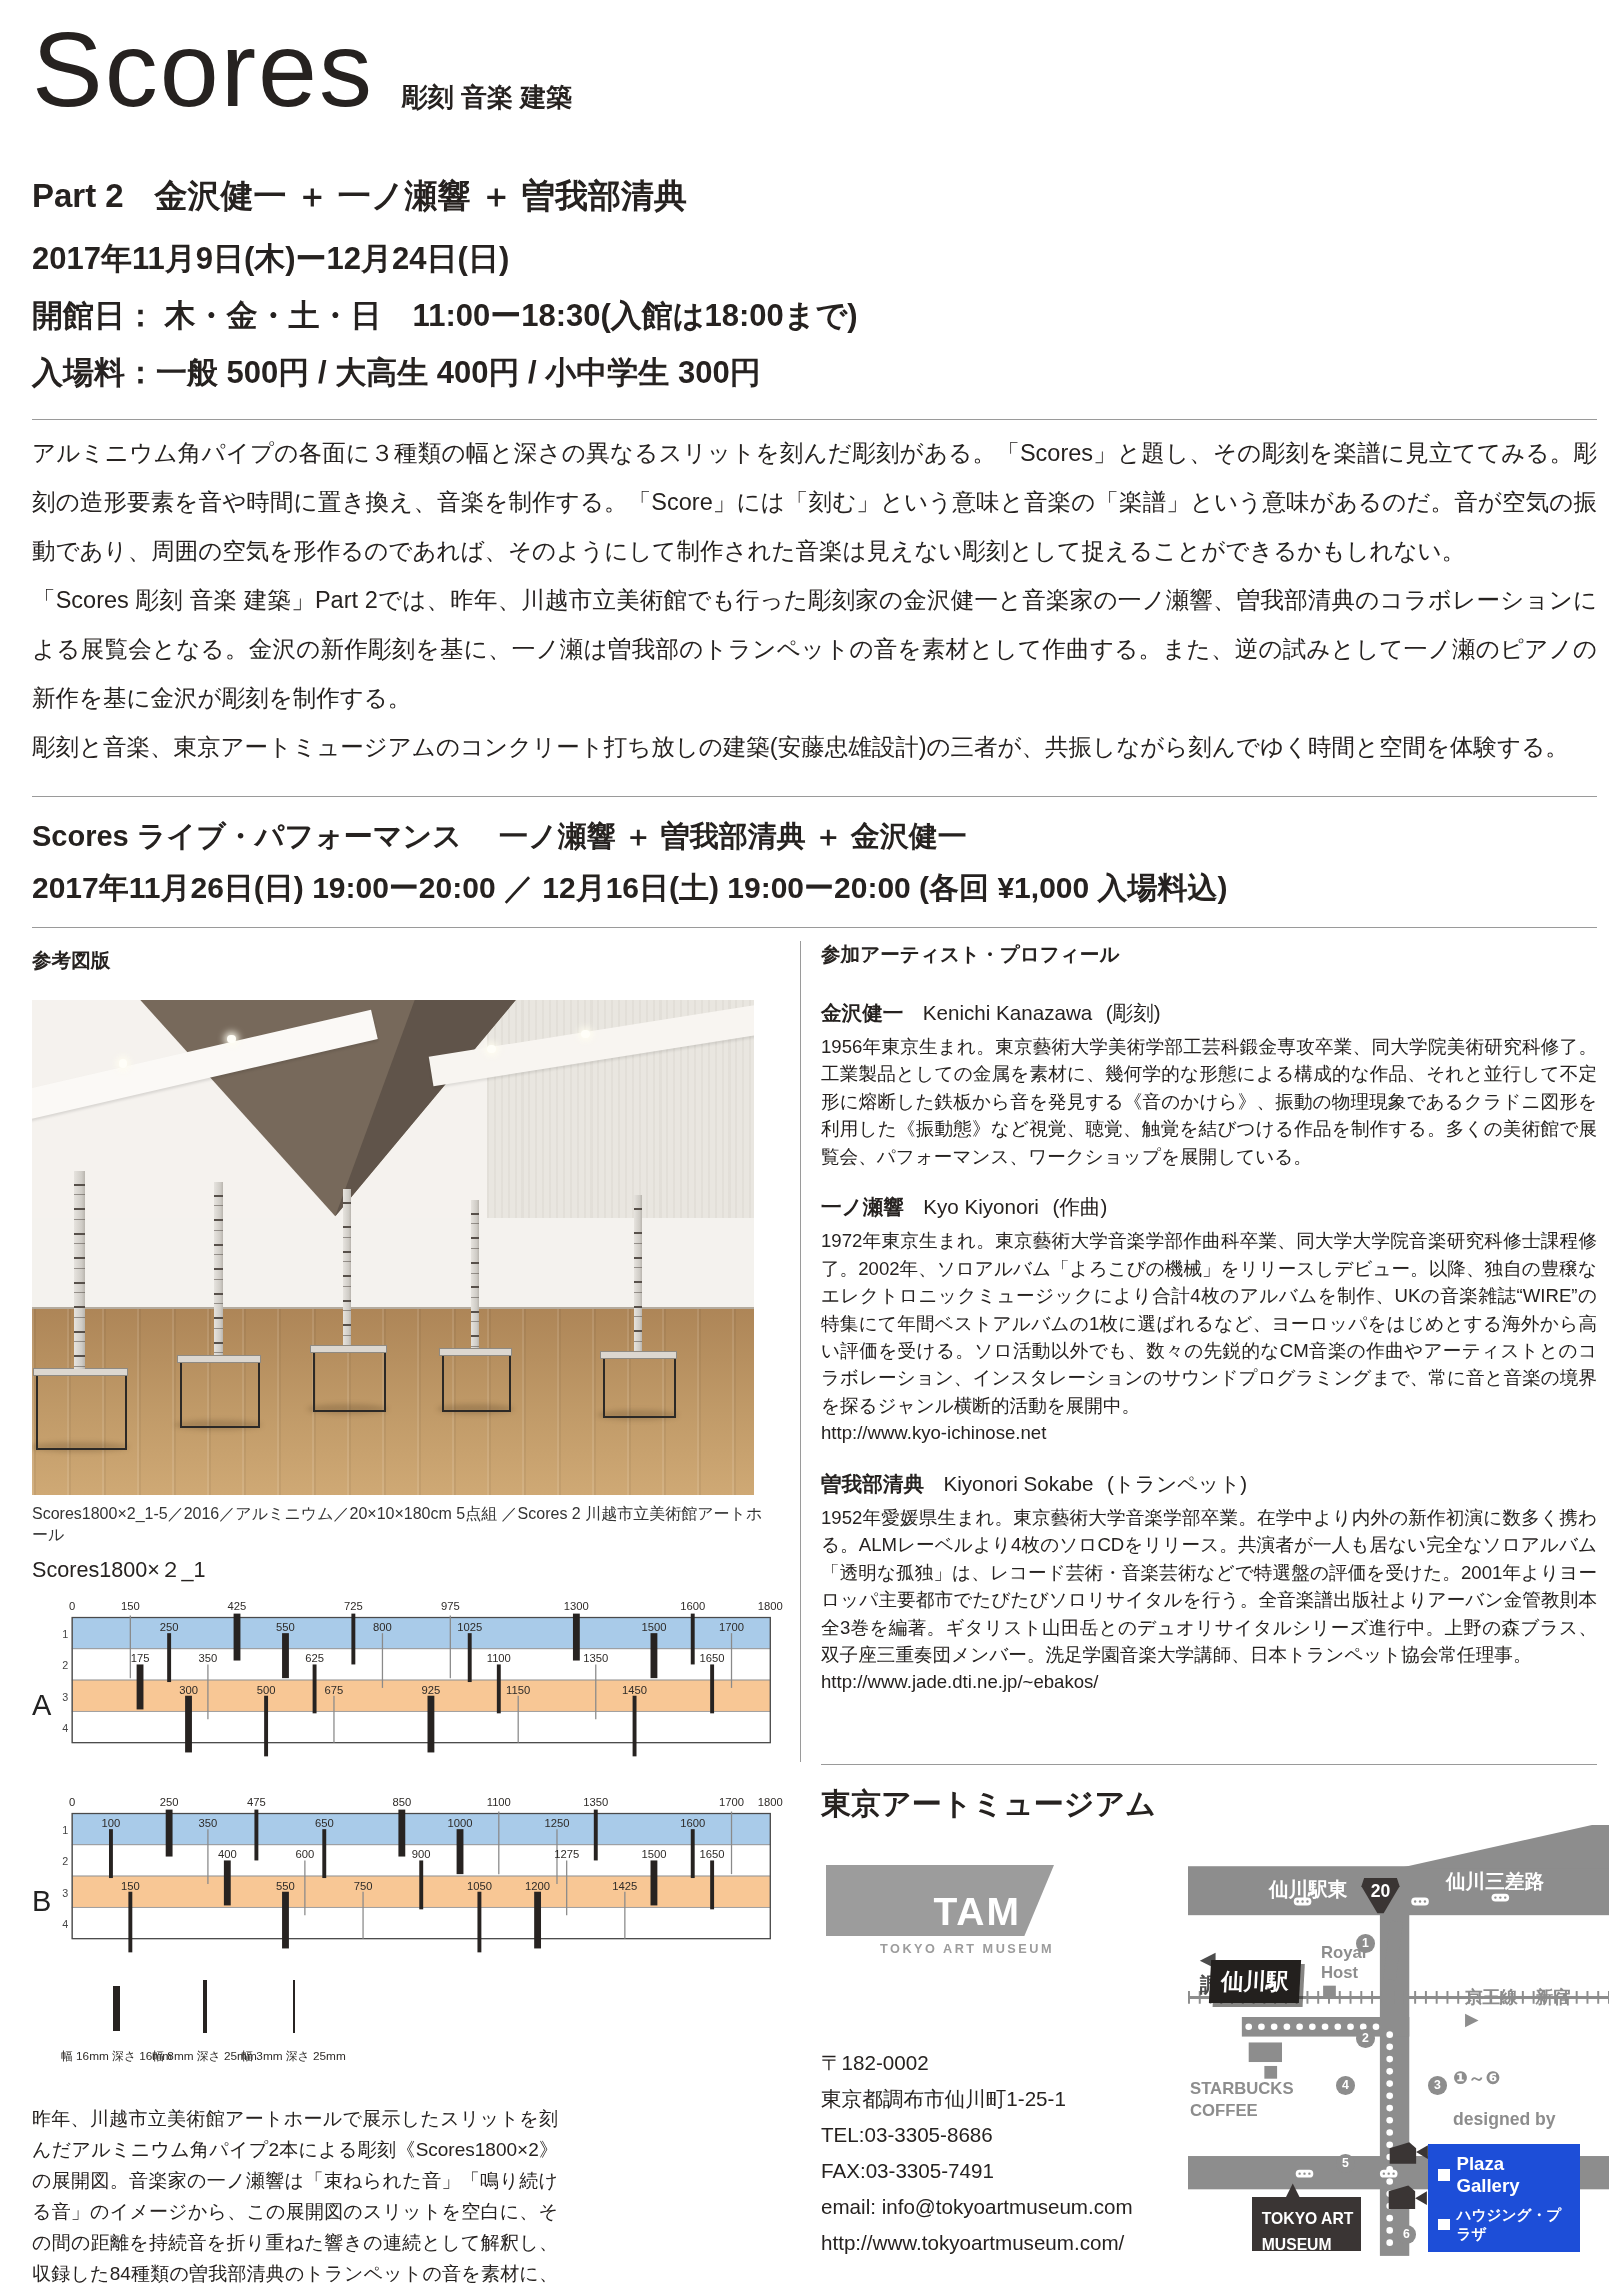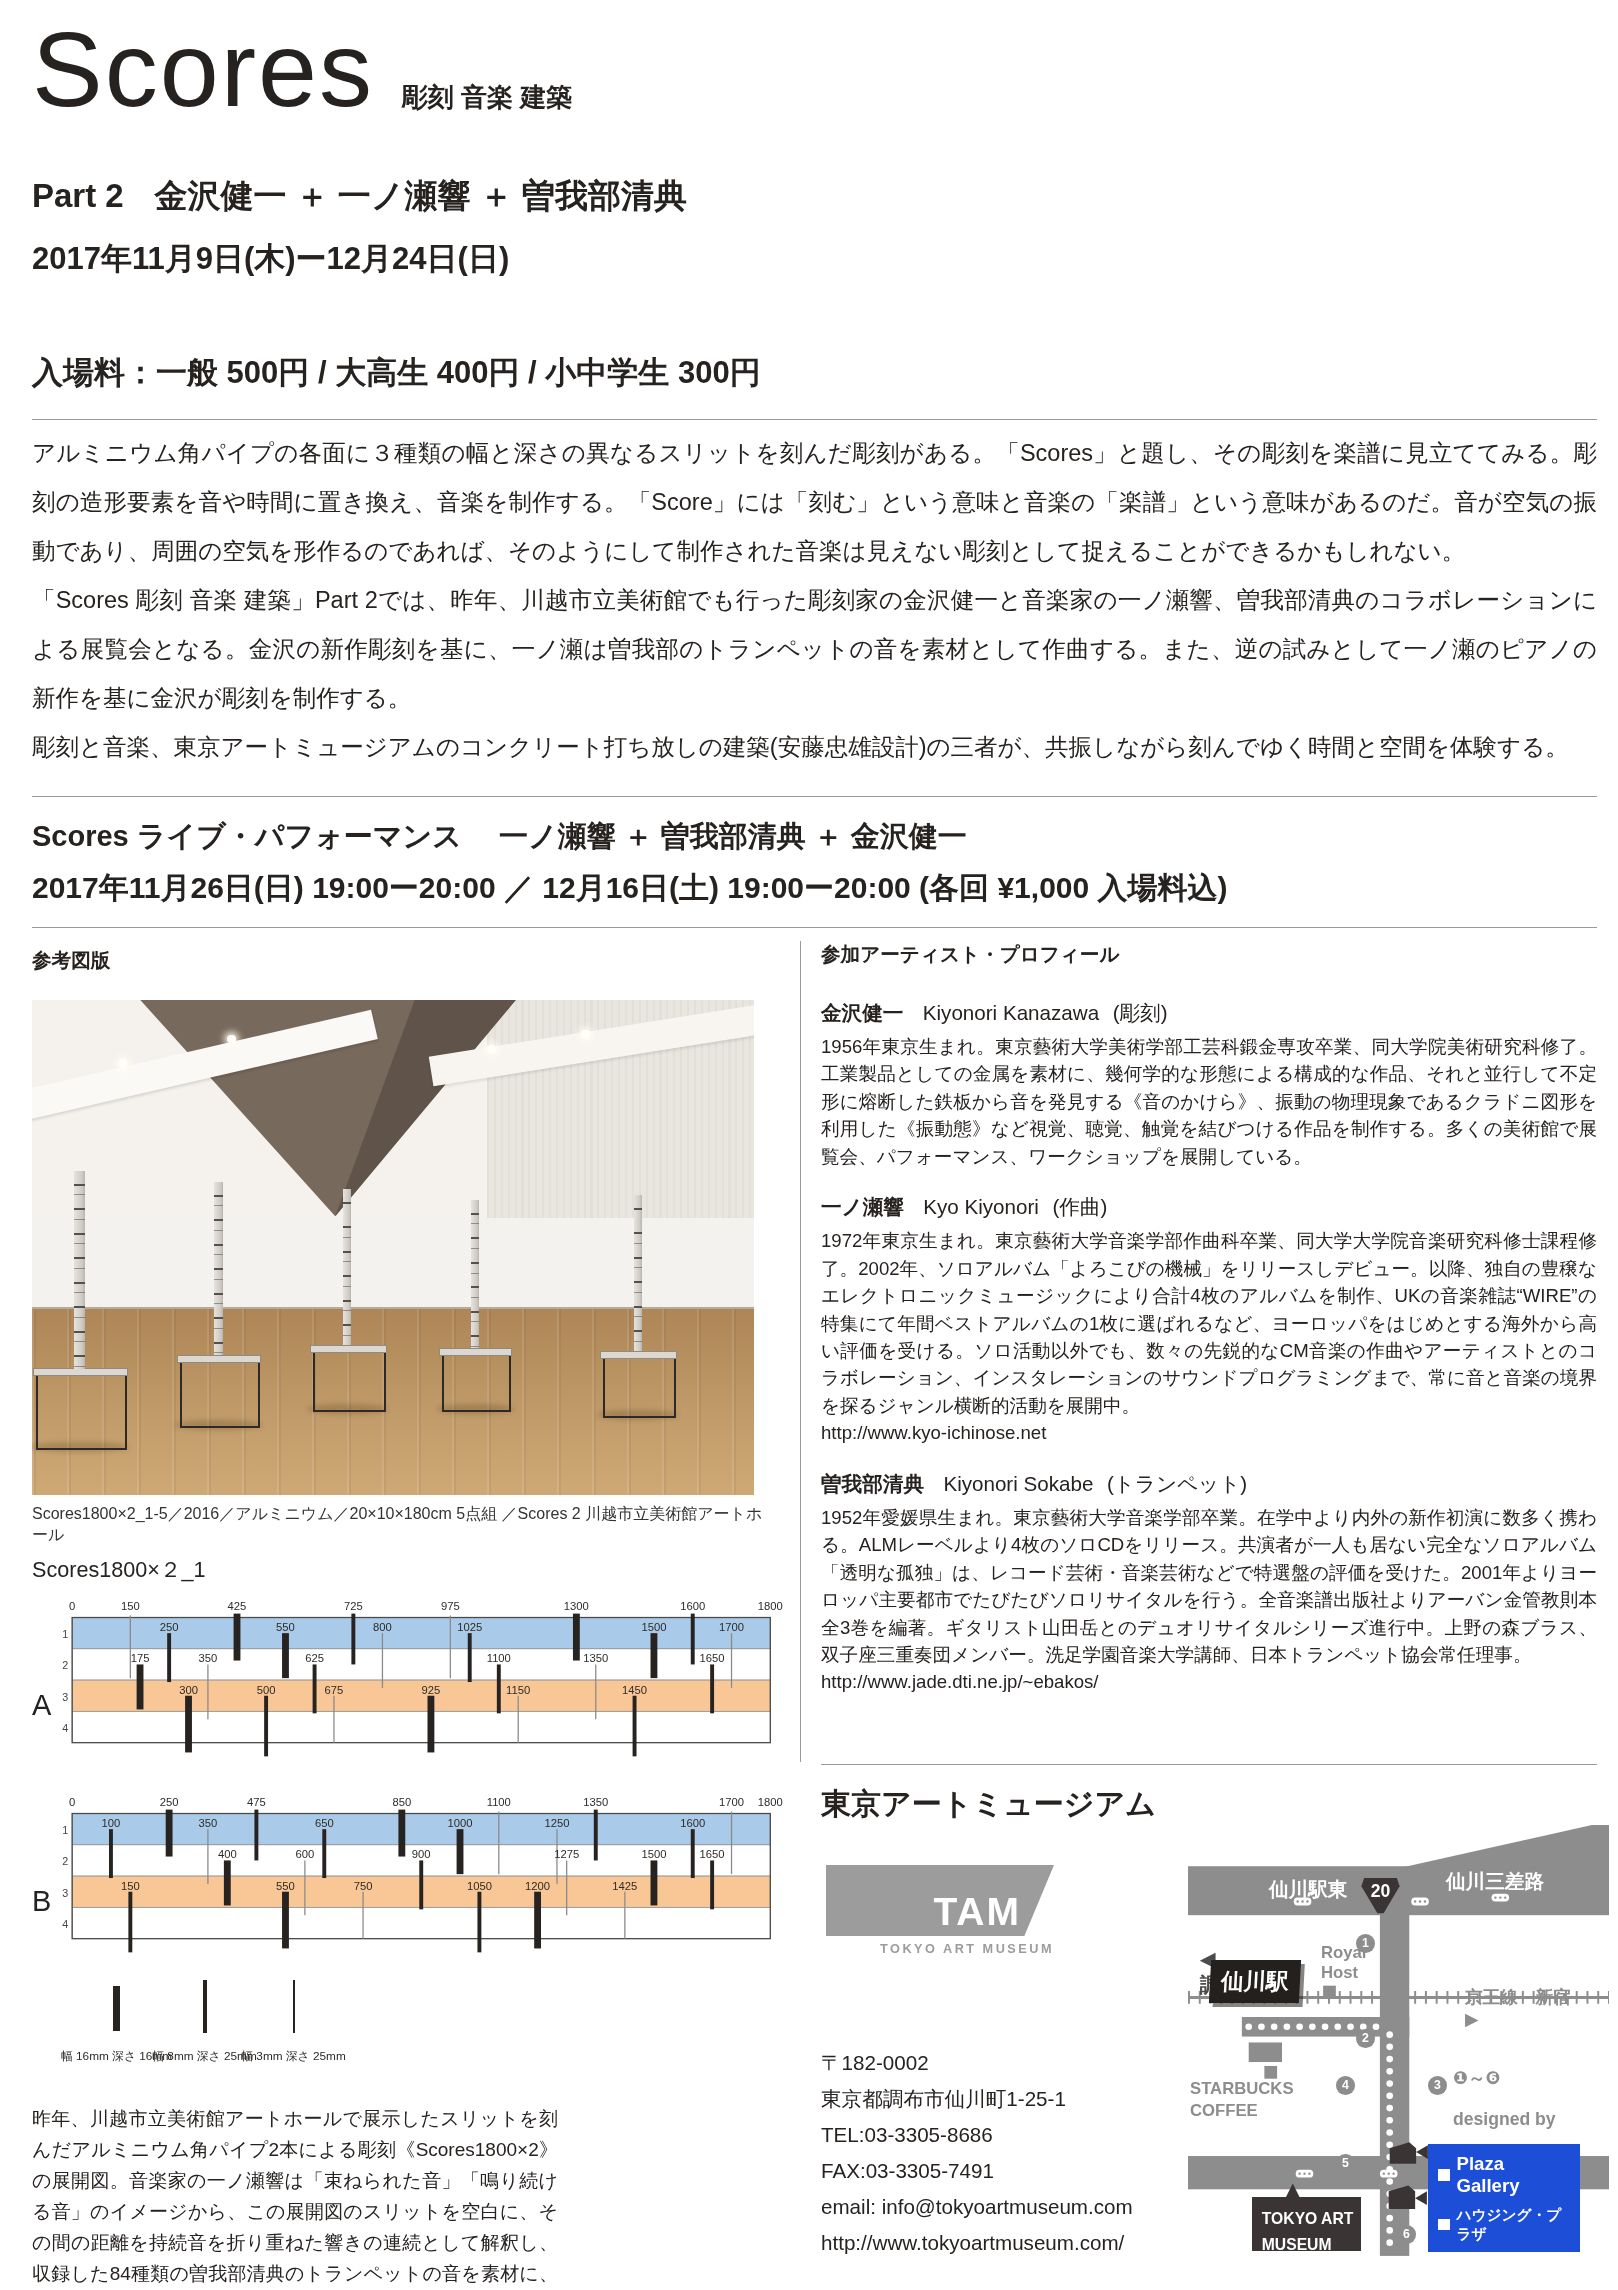--- a/index.html
+++ b/index.html
@@ -108,20 +108,21 @@
 
   <div class="abs" style="left:32px;top:15.7px;">
     <span class="title">Scores</span>
     <span class="subtitle" style="margin-left:23.5px;">彫刻 音楽 建築</span>
   </div>
   <div class="abs partline" style="left:32px;top:174px;">
     <span>Part 2</span>
     <span style="margin-left:21.6px;">金沢健一 ＋ 一ノ瀬響 ＋ 曽我部清典</span>
   </div>
   <div class="abs hline" style="left:32px;top:238px;">2017年11月9日(木)ー12月24日(日)</div>
+  <div class="abs hline" style="left:32px;top:295px;">開館日： 木・金・土・日　11:00ー18:30(入館は18:00まで)</div>
   <div class="abs hline" style="left:32px;top:352px;">入場料：一般 500円 / 大高生 400円 / 小中学生 300円</div>
 
   <div class="hr" style="left:32px;top:419px;width:1565px;"></div>
 
   <div class="abs intro" style="left:32px;top:429px;width:1565px;">
     <p>アルミニウム角パイプの各面に３種類の幅と深さの異なるスリットを刻んだ彫刻がある。「Scores」と題し、その彫刻を楽譜に見立ててみる。彫刻の造形要素を音や時間に置き換え、音楽を制作する。「Score」には「刻む」という意味と音楽の「楽譜」という意味があるのだ。音が空気の振動であり、周囲の空気を形作るのであれば、そのようにして制作された音楽は見えない彫刻として捉えることができるかもしれない。</p>
     <p>「Scores 彫刻 音楽 建築」Part 2では、昨年、川越市立美術館でも行った彫刻家の金沢健一と音楽家の一ノ瀬響、曽我部清典のコラボレーションによる展覧会となる。金沢の新作彫刻を基に、一ノ瀬は曽我部のトランペットの音を素材として作曲する。また、逆の試みとして一ノ瀬のピアノの新作を基に金沢が彫刻を制作する。</p>
     <p>彫刻と音楽、東京アートミュージアムのコンクリート打ち放しの建築(安藤忠雄設計)の三者が、共振しながら刻んでゆく時間と空間を体験する。</p>
   </div>
 
@@ -315,21 +316,21 @@
     </div>
 
   <div class="abs note" style="left:32px;top:2103px;width:526px;">昨年、川越市立美術館アートホールで展示したスリットを刻んだアルミニウム角パイプ2本による彫刻《Scores1800×2》の展開図。音楽家の一ノ瀬響は「束ねられた音」「鳴り続ける音」のイメージから、この展開図のスリットを空白に、その間の距離を持続音を折り重ねた響きの連続として解釈し、収録した84種類の曽我部清典のトランペットの音を素材に、編集を加え音楽を制作した。</div>
 
   <div class="abs profiles" style="left:821px;top:941px;">
     <p class="phead">参加アーティスト・プロフィール</p>
 
     <div class="artist">
       <p class="nameline">
         <span class="nm">金沢健一</span>
-        <span style="margin-left:13.7px;">Kiyonori Kanazawa</span>
+        <span style="margin-left:13.7px;">Kenichi Kanazawa</span>
         <span style="margin-left:7.8px;">(彫刻)</span>
       </p>
       <p class="bio">1956年東京生まれ。東京藝術大学美術学部工芸科鍛金専攻卒業、同大学院美術研究科修了。工業製品としての金属を素材に、幾何学的な形態による構成的な作品、それと並行して不定形に熔断した鉄板から音を発見する《音のかけら》、振動の物理現象であるクラドニ図形を利用した《振動態》など視覚、聴覚、触覚を結びつける作品を制作する。多くの美術館で展覧会、パフォーマンス、ワークショップを展開している。</p>
     </div>
 
     <div class="artist">
       <p class="nameline">
         <span class="nm">一ノ瀬響</span>
         <span style="margin-left:13.7px;">Kyo Kiyonori</span>
         <span style="margin-left:7.8px;">(作曲)</span>

